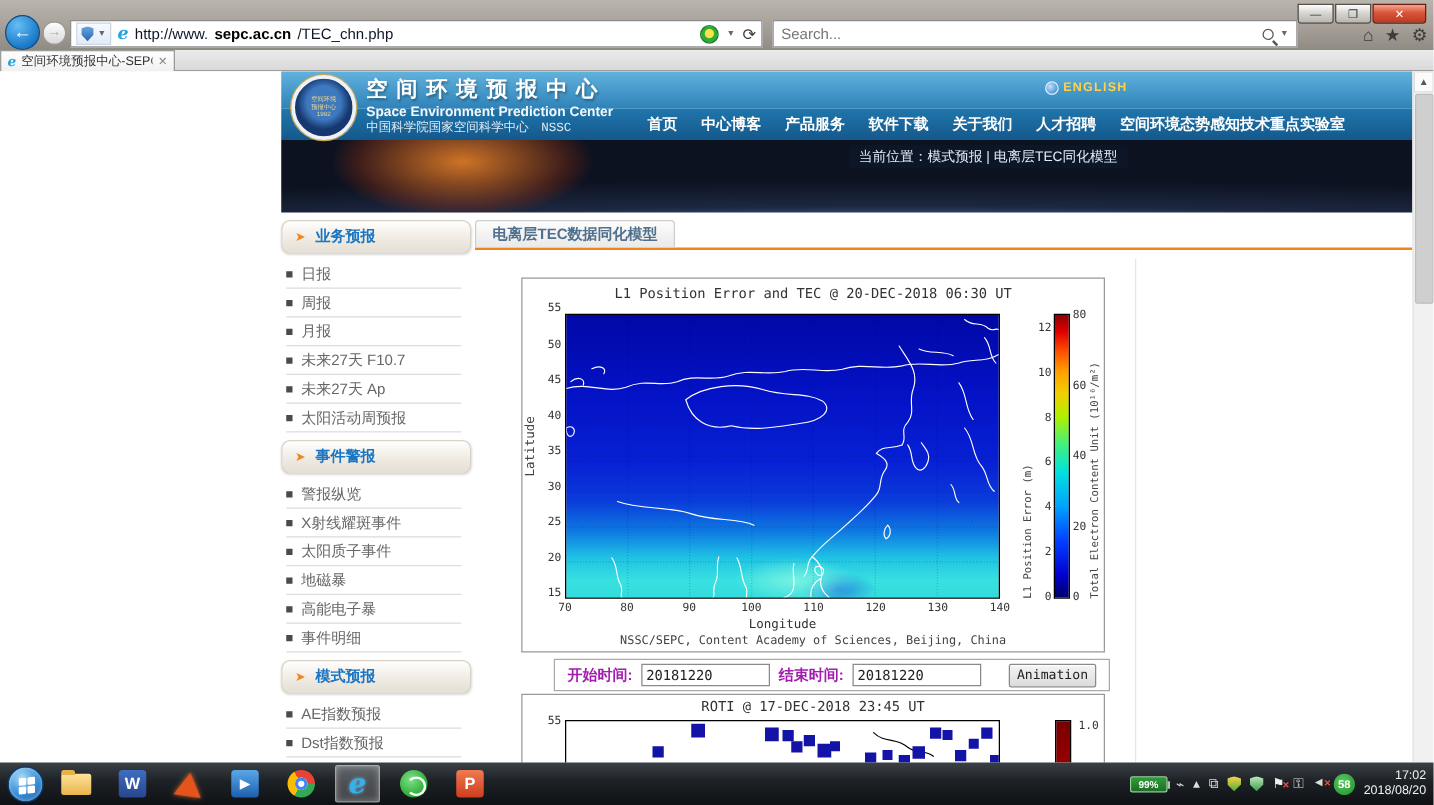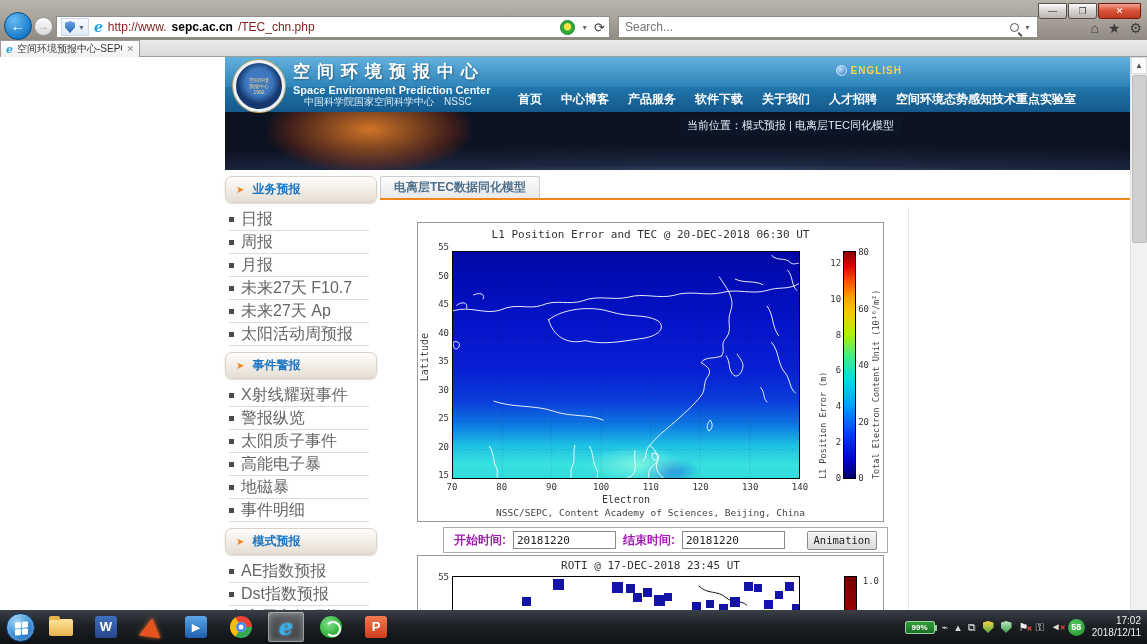--- a/index.html
+++ b/index.html
@@ -19,21 +19,21 @@
   .fwd-btn{position:absolute;left:34px;top:17px;width:19px;height:19px;border-radius:50%;
     background:linear-gradient(#fdfdfd,#d9d9d9);border:1px solid #9a9a9a;color:#a8a8a8;font-size:11px;line-height:17px;text-align:center;}
   .addr{position:absolute;left:56px;top:16px;width:554px;height:22px;background:#fff;border:1px solid #8e8e8e;
     display:flex;align-items:center;gap:5px;padding:0 4px;font-size:12px;}
   .shield-box{display:flex;align-items:center;gap:3px;height:18px;padding:0 3px;border:1px solid #c9d5e2;
     background:linear-gradient(#f7fbff,#e1ebf6);}
   .shield{width:10px;height:12px;background:linear-gradient(#6aa5e0,#2a66b0);
     clip-path:polygon(50% 0,100% 15%,100% 55%,50% 100%,0 55%,0 15%);}
   .caret{color:#667;font-size:7px;}
   .ie-e{color:#29a3de;font-weight:bold;font-style:italic;font-size:14px;font-family:"DejaVu Serif",serif;}
-  .url-text{color:#7f1d1d;white-space:nowrap;} .url-domain{color:#000;font-weight:bold;}
+  .url-text{color:#0f172a;white-space:nowrap;} .url-domain{color:#000;font-weight:bold;}
   .addr-right{margin-left:auto;display:flex;align-items:center;gap:6px;}
   .gicon-360{width:15px;height:15px;border-radius:50%;border:1px solid #1d7a24;
     background:radial-gradient(circle at 50% 45%,#ffe24a 0 34%,#2fae37 42%);}
   .refresh{color:#3d3d3d;font-size:13px;}
   .searchbox{position:absolute;left:618px;top:16px;width:420px;height:22px;background:#fff;border:1px solid #8e8e8e;
     display:flex;align-items:center;gap:5px;padding:0 6px;}
   .searchbox input{border:0;outline:0;flex:1;font-size:12px;color:#555;font-family:inherit;background:transparent;}
   .mag{width:9px;height:9px;border:1.5px solid #555;border-radius:50%;position:relative;}
   .mag::after{content:"";position:absolute;left:8px;top:8px;width:5px;height:1.5px;background:#555;transform:rotate(45deg);transform-origin:0 0;}
   .top-icons{position:absolute;right:5px;top:19px;display:flex;gap:9px;color:#3c3c3c;font-size:14px;line-height:18px;}
@@ -78,21 +78,21 @@
     font-size:11px;padding:2px 8px;white-space:nowrap;}
 
   
   .sidebar{position:absolute;left:225px;top:113px;width:152px;}
   .sec-head{height:27px;margin:6px 0 5px;border:1px solid #d8d1c5;border-radius:7px;
     background:linear-gradient(#ffffff,#f0ebe3 55%,#e5dfd4);box-shadow:0 1px 2px rgba(0,0,0,.15);
     display:flex;align-items:center;gap:8px;padding:0 10px;cursor:pointer;}
   .sec-arrow{color:#f08519;font-size:10px;}
   .sec-title{color:#1a75c2;font-weight:bold;font-size:12px;}
   .side-item{display:flex;align-items:center;gap:7px;height:23px;margin:0 8px 0 4px;
-    border-bottom:1px solid #dcdcdc;font-size:16px;color:#666;cursor:pointer;}
+    border-bottom:1px solid #dcdcdc;font-size:12px;color:#666;cursor:pointer;}
   .side-item .bullet{width:5px;height:5px;background:#4a4a4a;flex:0 0 auto;}
 
   
   .content-rule{position:absolute;left:380px;top:121px;width:750px;height:22px;border-bottom:2px solid #f08519;text-align:right;}
   .page-title-tab{position:absolute;left:0;bottom:0;height:22px;padding:0 13px;line-height:21px;
     background:linear-gradient(#fdfdfd,#e9e9e9);border:1px solid #ccc;border-bottom:0;border-radius:3px 3px 0 0;
     font-size:12px;font-weight:bold;color:#50718d;white-space:nowrap;}
   .content-vline{position:absolute;left:908px;top:150px;height:403px;border-left:1px solid #e6e6e6;}
 
   .plot-box{position:absolute;left:417px;top:165px;width:467px;height:300px;border:1px solid #999;background:#fff;
@@ -246,21 +246,21 @@
     <div class="sh-nav">
 
     <span>首页</span>
         <span>中心博客</span>
         <span>产品服务</span>
         <span>软件下载</span>
         <span>关于我们</span>
         <span>人才招聘</span>
         <span>空间环境态势感知技术重点实验室</span>
       </div>
-    <div class="sh-title" style="top:37px;z-index:2;left:79px;">
+    <div class="sh-title" style="top:37px;z-index:2;left:68px;font-family:Liberation Mono, monospace;">
       <div class="t3">中国科学院国家空间科学中心　NSSC</div>
     </div>
   </div>
 
   <div class="banner">
     <div class="breadcrumb">当前位置：模式预报 | 电离层TEC同化模型</div>
   </div>
 
   <div class="sidebar">
     <div class="sec-head">
@@ -300,41 +300,41 @@
         </div>
       </div>
     <div class="sec-head">
       <span class="sec-arrow">➤</span>
       <span class="sec-title">事件警报</span>
     </div>
     <div>
 
         <div class="side-item">
           <span class="bullet"></span>
+          <span>警报纵览</span>
+        </div>
+
+        <div class="side-item">
+          <span class="bullet"></span>
           <span>X射线耀斑事件</span>
         </div>
 
         <div class="side-item">
           <span class="bullet"></span>
-          <span>警报纵览</span>
-        </div>
-
-        <div class="side-item">
-          <span class="bullet"></span>
           <span>太阳质子事件</span>
         </div>
 
         <div class="side-item">
           <span class="bullet"></span>
+          <span>地磁暴</span>
+        </div>
+
+        <div class="side-item">
+          <span class="bullet"></span>
           <span>高能电子暴</span>
-        </div>
-
-        <div class="side-item">
-          <span class="bullet"></span>
-          <span>地磁暴</span>
         </div>
 
         <div class="side-item">
           <span class="bullet"></span>
           <span>事件明细</span>
         </div>
       </div>
     <div class="sec-head">
       <span class="sec-arrow">➤</span>
       <span class="sec-title">模式预报</span>
@@ -409,21 +409,21 @@
 
     <span>70</span>
         <span>80</span>
         <span>90</span>
         <span>100</span>
         <span>110</span>
         <span>120</span>
         <span>130</span>
         <span>140</span>
       </div>
-    <div class="xlab">Electron</div>
+    <div class="xlab">Longitude</div>
     <div class="plot-caption">NSSC/SEPC, Content Academy of Sciences, Beijing, China</div>
     <div class="cbar-wrap">
       <div class="cb-vlab">L1 Position Error (m)</div>
       <div class="cb-ticks lt">
 
       <span>12</span>
           <span>10</span>
           <span>8</span>
           <span>6</span>
           <span>4</span>
@@ -539,16 +539,16 @@
     <span class="tray-ic">▴</span>
     <span class="tray-ic">⧉</span>
     <span class="shield-y"></span>
     <span class="shield-g"></span>
     <span class="tray-ic flagx">⚑</span>
     <span class="tray-ic">⚿</span>
     <span class="tray-ic mute">◄</span>
     <span class="badge58">58</span>
     <div class="clock">
       <div>17:02</div>
-      <div>2018/12/11</div>
+      <div>2018/08/20</div>
     </div>
   </div>
 </div>
 
 </body></html>

